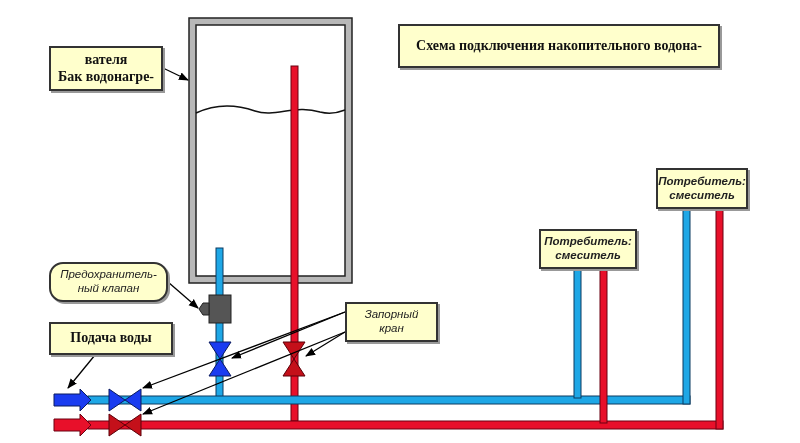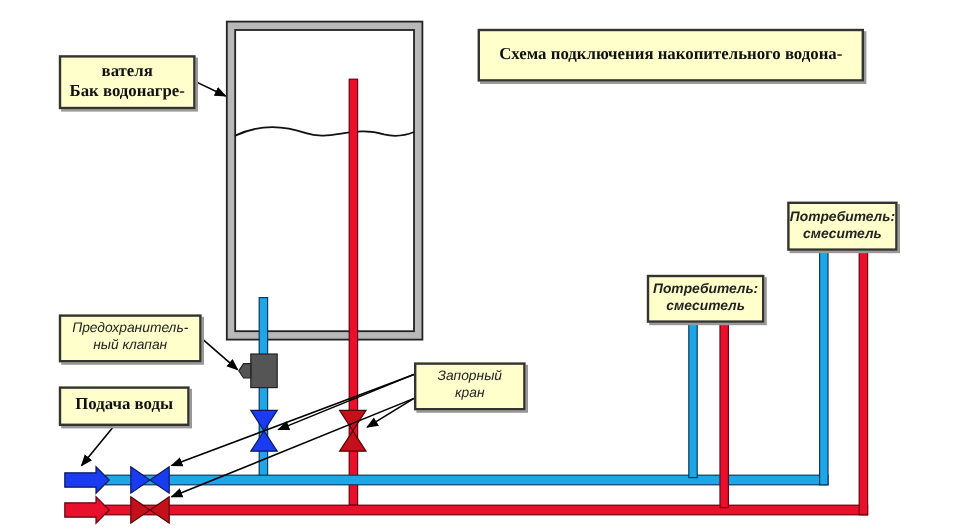--- a/index.html
+++ b/index.html
@@ -69,28 +69,28 @@
   </div>
 </div>
 
 <div class="box serif" style="left:49px; top:46px; width:114px; height:45px; font-size:14px;">
   <div>
     <span>вателя</span>
     <span>Бак водонагре-</span>
   </div>
 </div>
 
-<div class="box sans" style="left:49px; top:262px; width:119px; height:40px; font-size:11.5px; font-weight:normal;">
+<div class="box sans" style="left:49px; top:262px; width:119px; height:40px; font-size:11.5px; font-weight:normal;border-radius:14px;">
   <div>
     <span>Предохранитель-</span>
     <span>ный клапан</span>
   </div>
 </div>
 
-<div class="box serif" style="left:49px; top:322px; width:109px; height:33px; font-size:14px;text-align:center;">
+<div class="box serif" style="left:49px; top:322px; width:124px; height:33px; font-size:14px;text-align:center;">
   <span>Подача воды</span>
 </div>
 
 <div class="box sans" style="left:345px; top:302px; width:93px; height:40px; font-size:11.5px; font-weight:normal;">
   <div>
     <span>Запорный</span>
     <span>кран</span>
   </div>
 </div>
 

